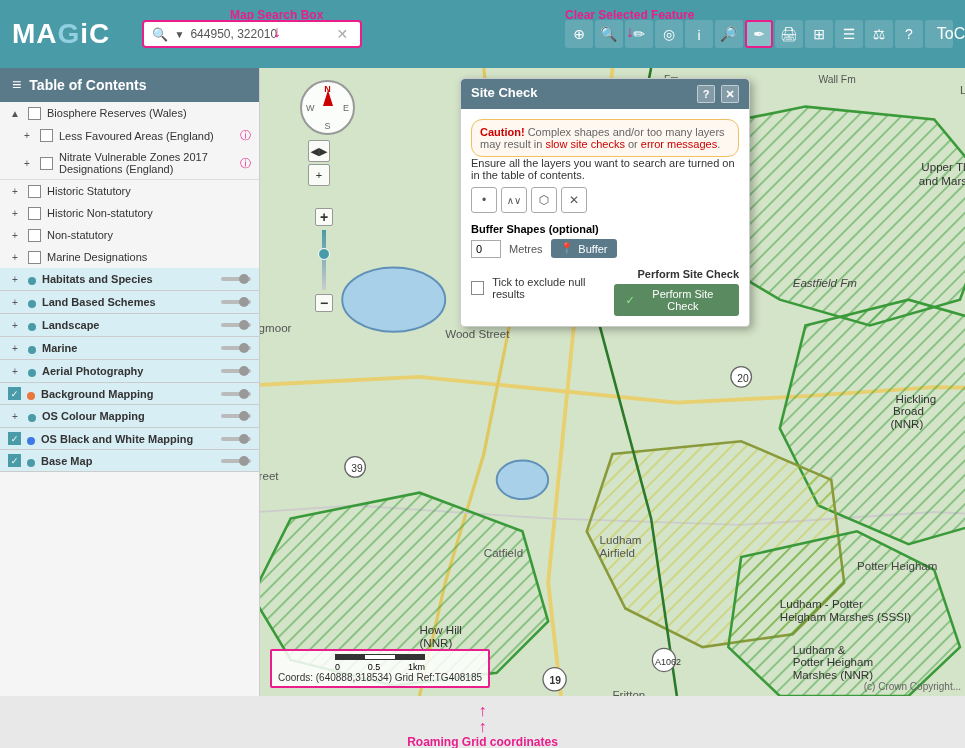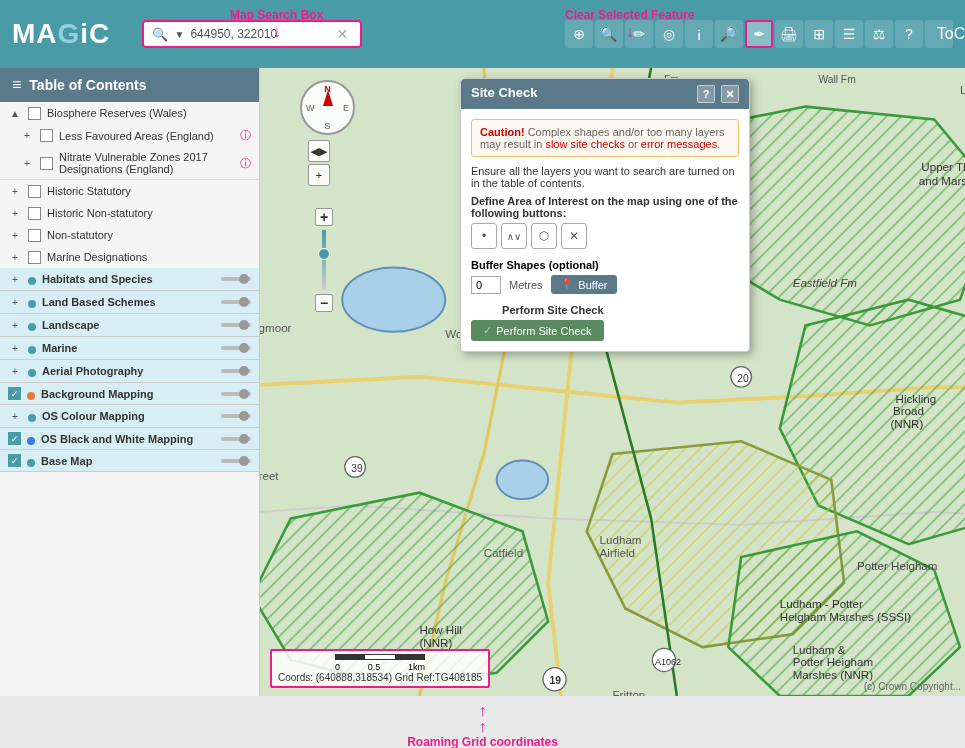--- a/index.html
+++ b/index.html
@@ -343,25 +343,24 @@
       align-items: center;
       justify-content: center;
       cursor: pointer;
       font-size: 11px;
       border-radius: 2px;
     }
     .panel-body { padding: 10px; }
     .caution-text {
       background: #fff8f0;
       border: 1px solid #f0c060;
-      border-radius: 3px;
+      border-radius: 11px;
       padding: 6px 8px;
       font-size: 11px;
       color: #666;
-      margin-bottom: 8px;
     }
     .caution-text .caution-label { font-weight: bold; color: #c00; }
     .caution-text .highlight { color: #c00; }
     .section-text { font-size: 11px; color: #333; margin-bottom: 6px; }
     .section-label { font-weight: bold; font-size: 11px; color: #333; margin-bottom: 4px; }
     .draw-tools { display: flex; gap: 4px; margin-bottom: 10px; }
     .draw-btn {
       background: white;
       border: 1px solid #aaa;
       border-radius: 3px;
@@ -827,39 +826,44 @@
               <div class="panel-btn">?</div>
               <div class="panel-btn">✕</div>
             </div>
           </div>
           <div class="panel-body">
             <div class="caution-text">
               <span class="caution-label">Caution!</span>
               <span> Complex shapes and/or too many layers may result in <span class="highlight">slow site checks</span> or <span class="highlight">error messages</span>.</span>
             </div>
             <div class="section-text">Ensure all the layers you want to search are turned on in the table of contents.</div>
-            <div class="section-label">Define Area of Interest on the map using one of the following buttons:</div>
             <div class="draw-tools">
               <div class="draw-btn" title="Point">•</div>
               <div class="draw-btn" title="Polyline" style="font-size:10px;">∧∨</div>
               <div class="draw-btn" title="Polygon">⬡</div>
               <div class="draw-btn" title="Clear">✕</div>
             </div>
             <div class="buffer-section">
               <div class="buffer-label">Buffer Shapes (optional)</div>
               <div class="buffer-row">
                 <input class="buffer-input" type="text" value="0" style="">
                 <span class="buffer-unit">Metres</span>
                 <button class="buffer-btn">
                   <span>📍</span>
                   <span>Buffer</span>
                 </button>
               </div>
             </div>
             <div class="panel-footer-row">
+              <div>
+                <div class="null-results-row">
+                  <div class="null-checkbox"></div>
+                  <span class="null-label">Tick to exclude null results</span>
+                </div>
+              </div>
               <div class="perform-section">
                 <span class="perform-label">Perform Site Check</span>
                 <button class="perform-btn">
                   <span class="check">✓</span>
                   <span>Perform Site Check</span>
                 </button>
               </div>
             </div>
           </div>
         </div>

